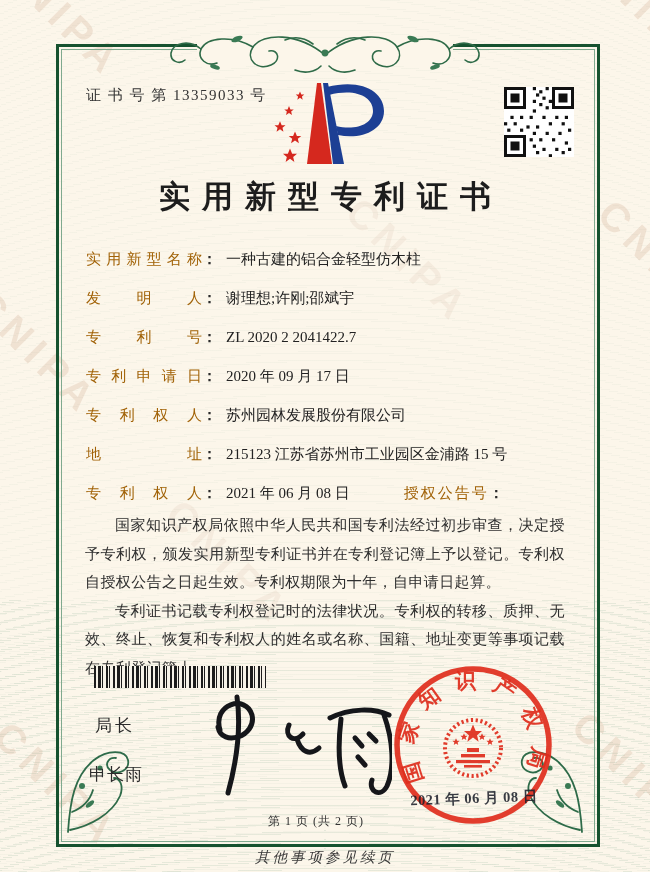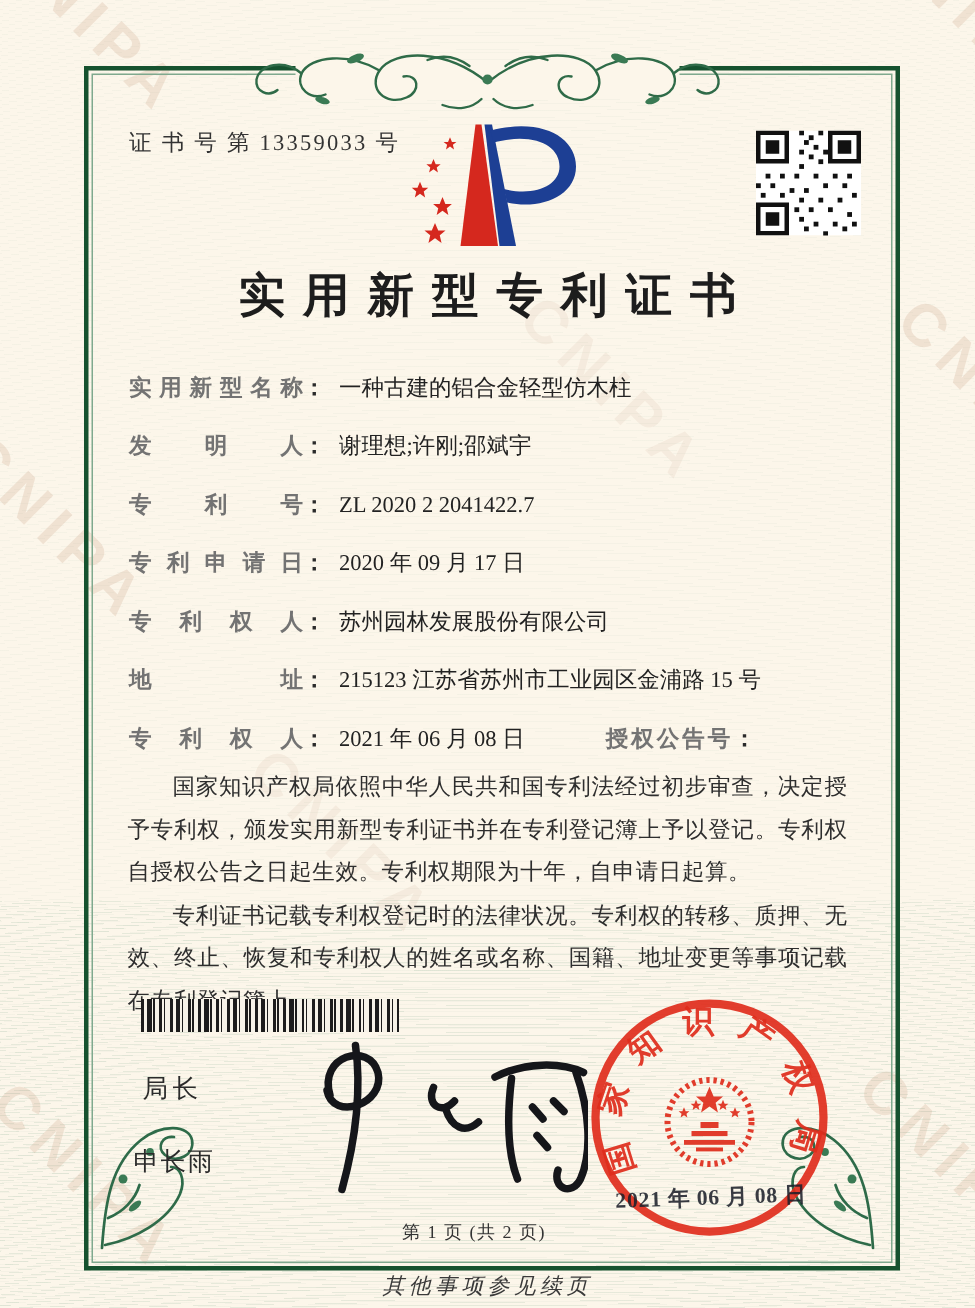--- a/index.html
+++ b/index.html
@@ -35,21 +35,21 @@
   .logo{position:absolute;left:258px;top:80px;}
   .qr{position:absolute;left:504px;top:87px;}
 
   .title{position:absolute;left:0;top:176px;width:650px;text-align:center;
          font-size:31px;font-weight:700;letter-spacing:12px;text-indent:12px;color:#1d1d1d;}
 
   .fields{position:absolute;left:86px;top:247px;width:482px;display:flex;
           flex-direction:column;gap:15px;font-size:15px;}
   .frow{display:flex;line-height:24px;white-space:nowrap;}
   .flabel{display:inline-block;width:116px;text-align:justify;text-align-last:justify;
-          font-weight:700;color:#737373;}
+          font-weight:400;color:#a16207;}
   .fcolon{font-weight:600;margin-right:9px;color:#2b2b2b;}
   .fvalue{font-weight:500;color:#222;}
   .pair2{margin-left:54px;display:flex;}
   .pair2 .flabel{width:auto;letter-spacing:2px;text-align-last:auto;}
 
   .paras{position:absolute;left:85px;top:511px;width:480px;font-size:15px;
          line-height:28.5px;text-align:justify;color:#2e2e2e;letter-spacing:0.4px;}
   .paras p{margin:0;text-indent:2em;}
 
   .barcode{position:absolute;left:94px;top:666px;width:172px;height:22px;

